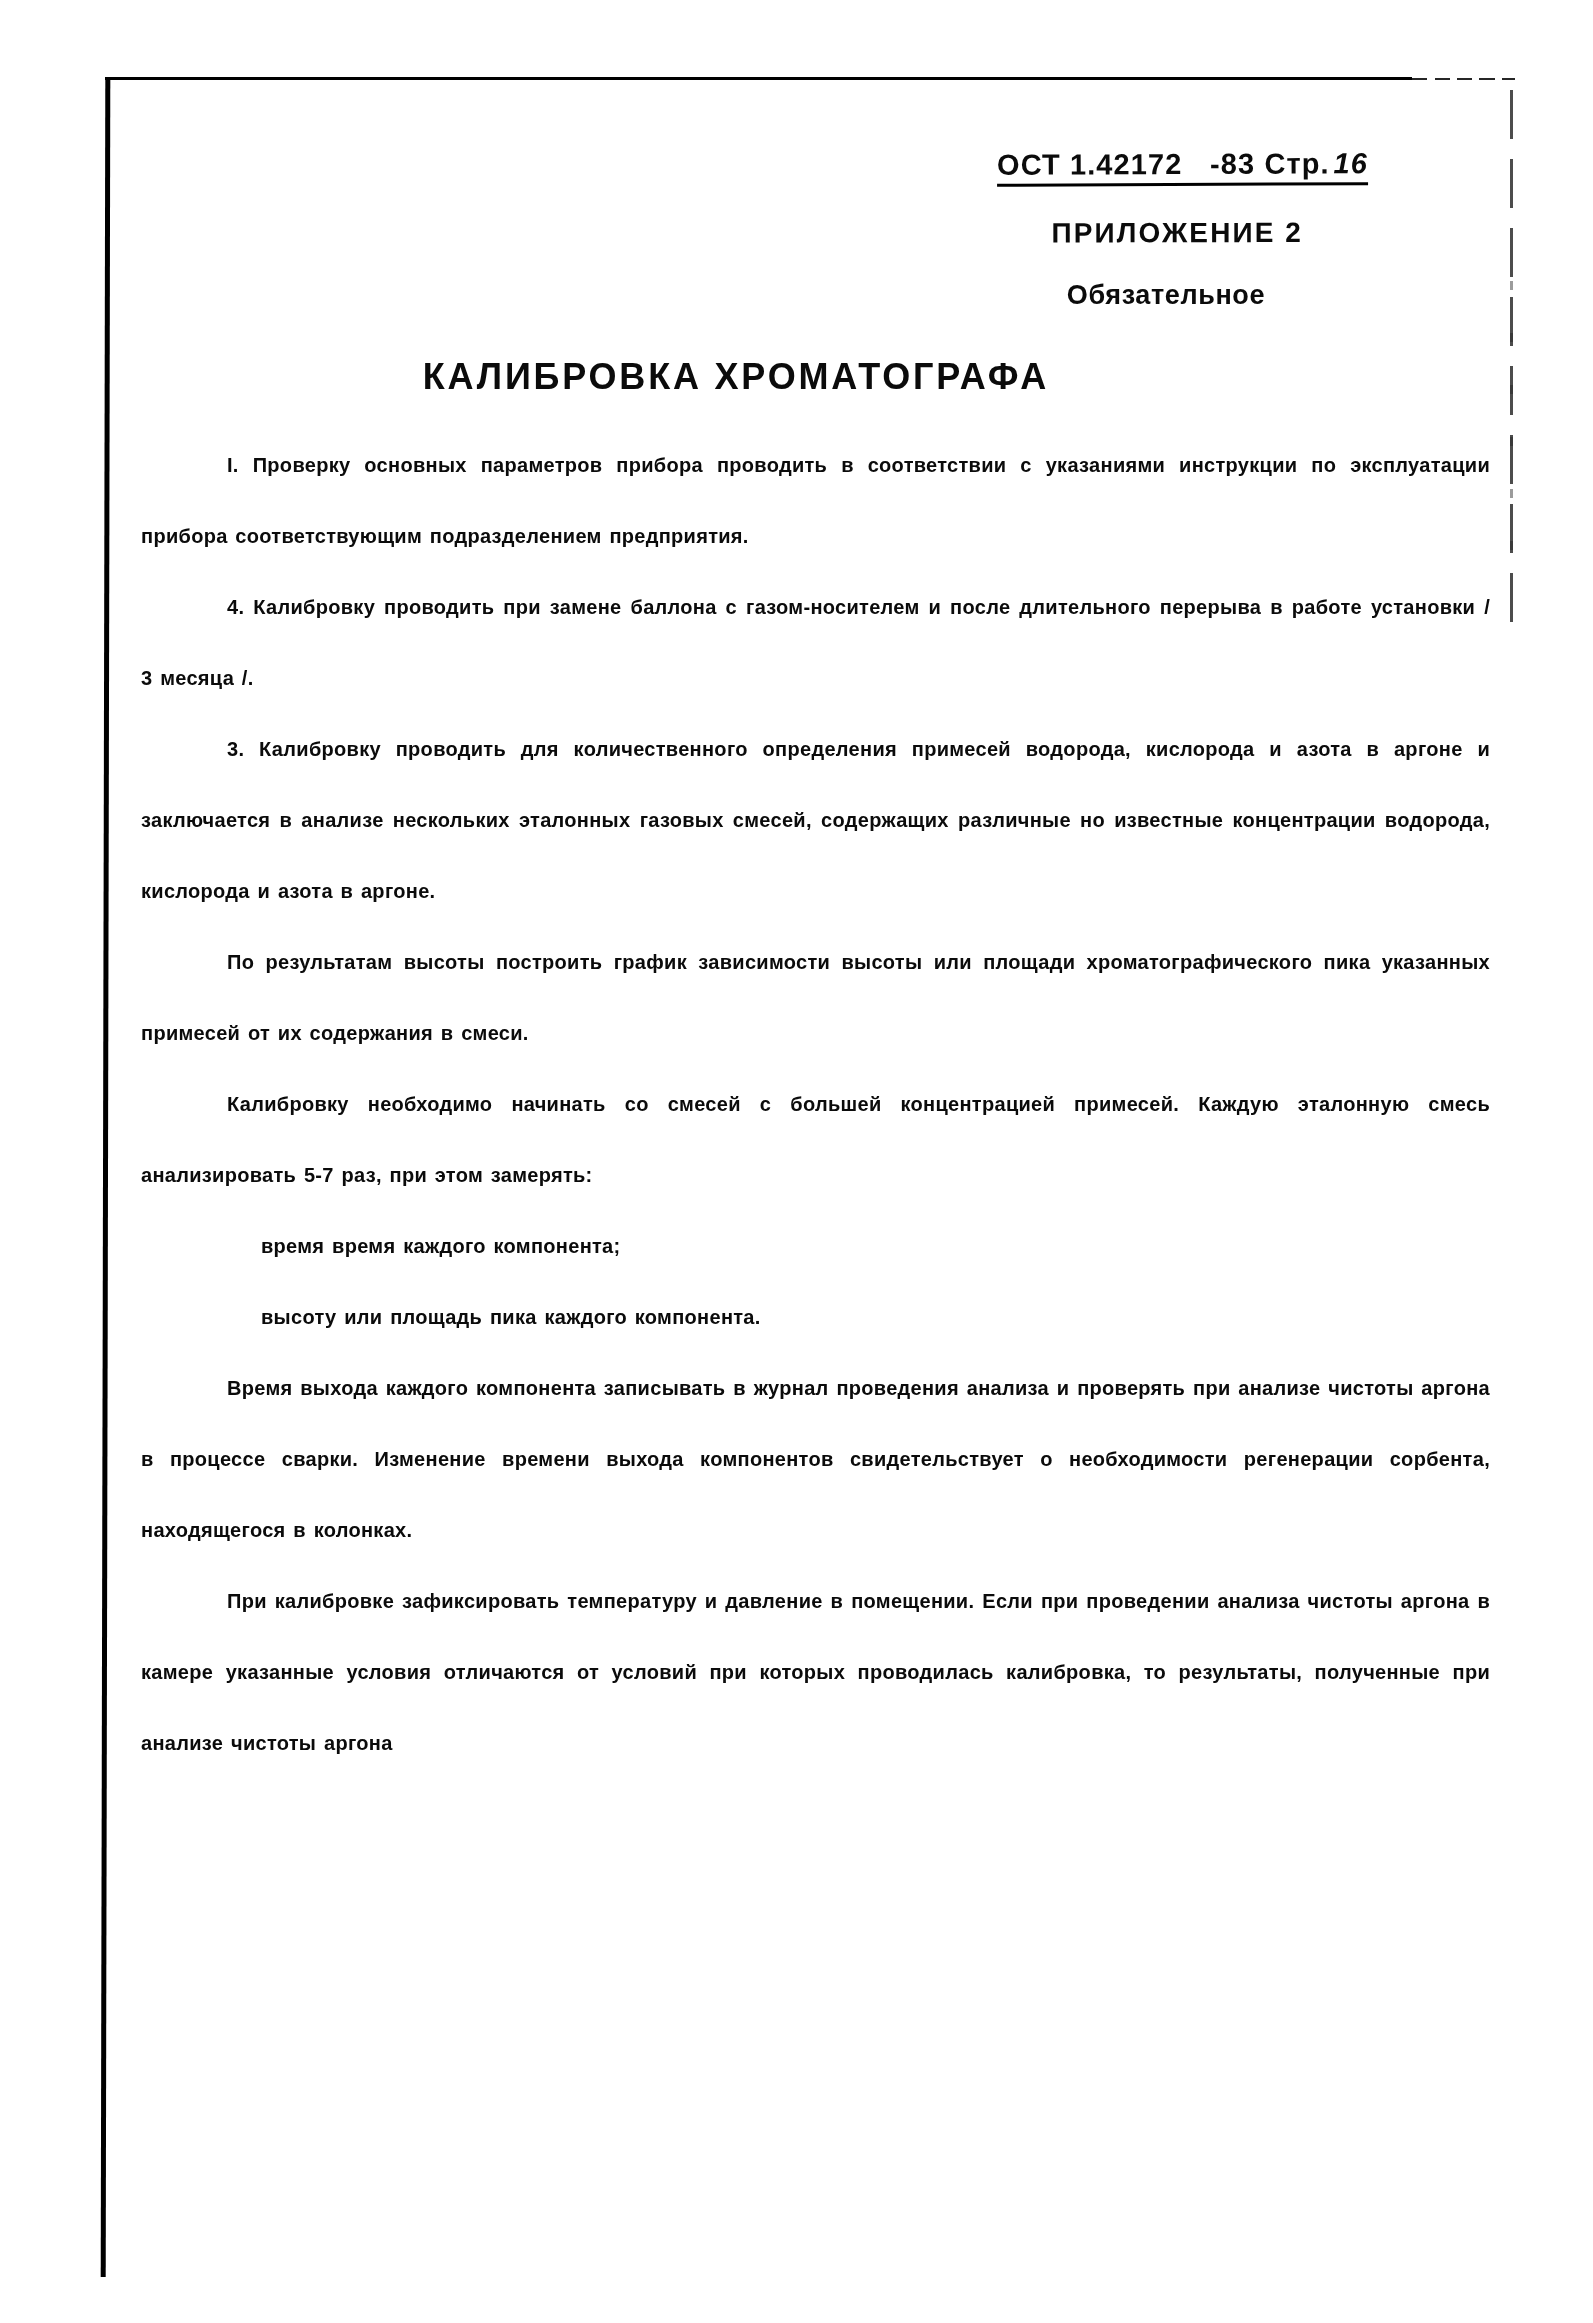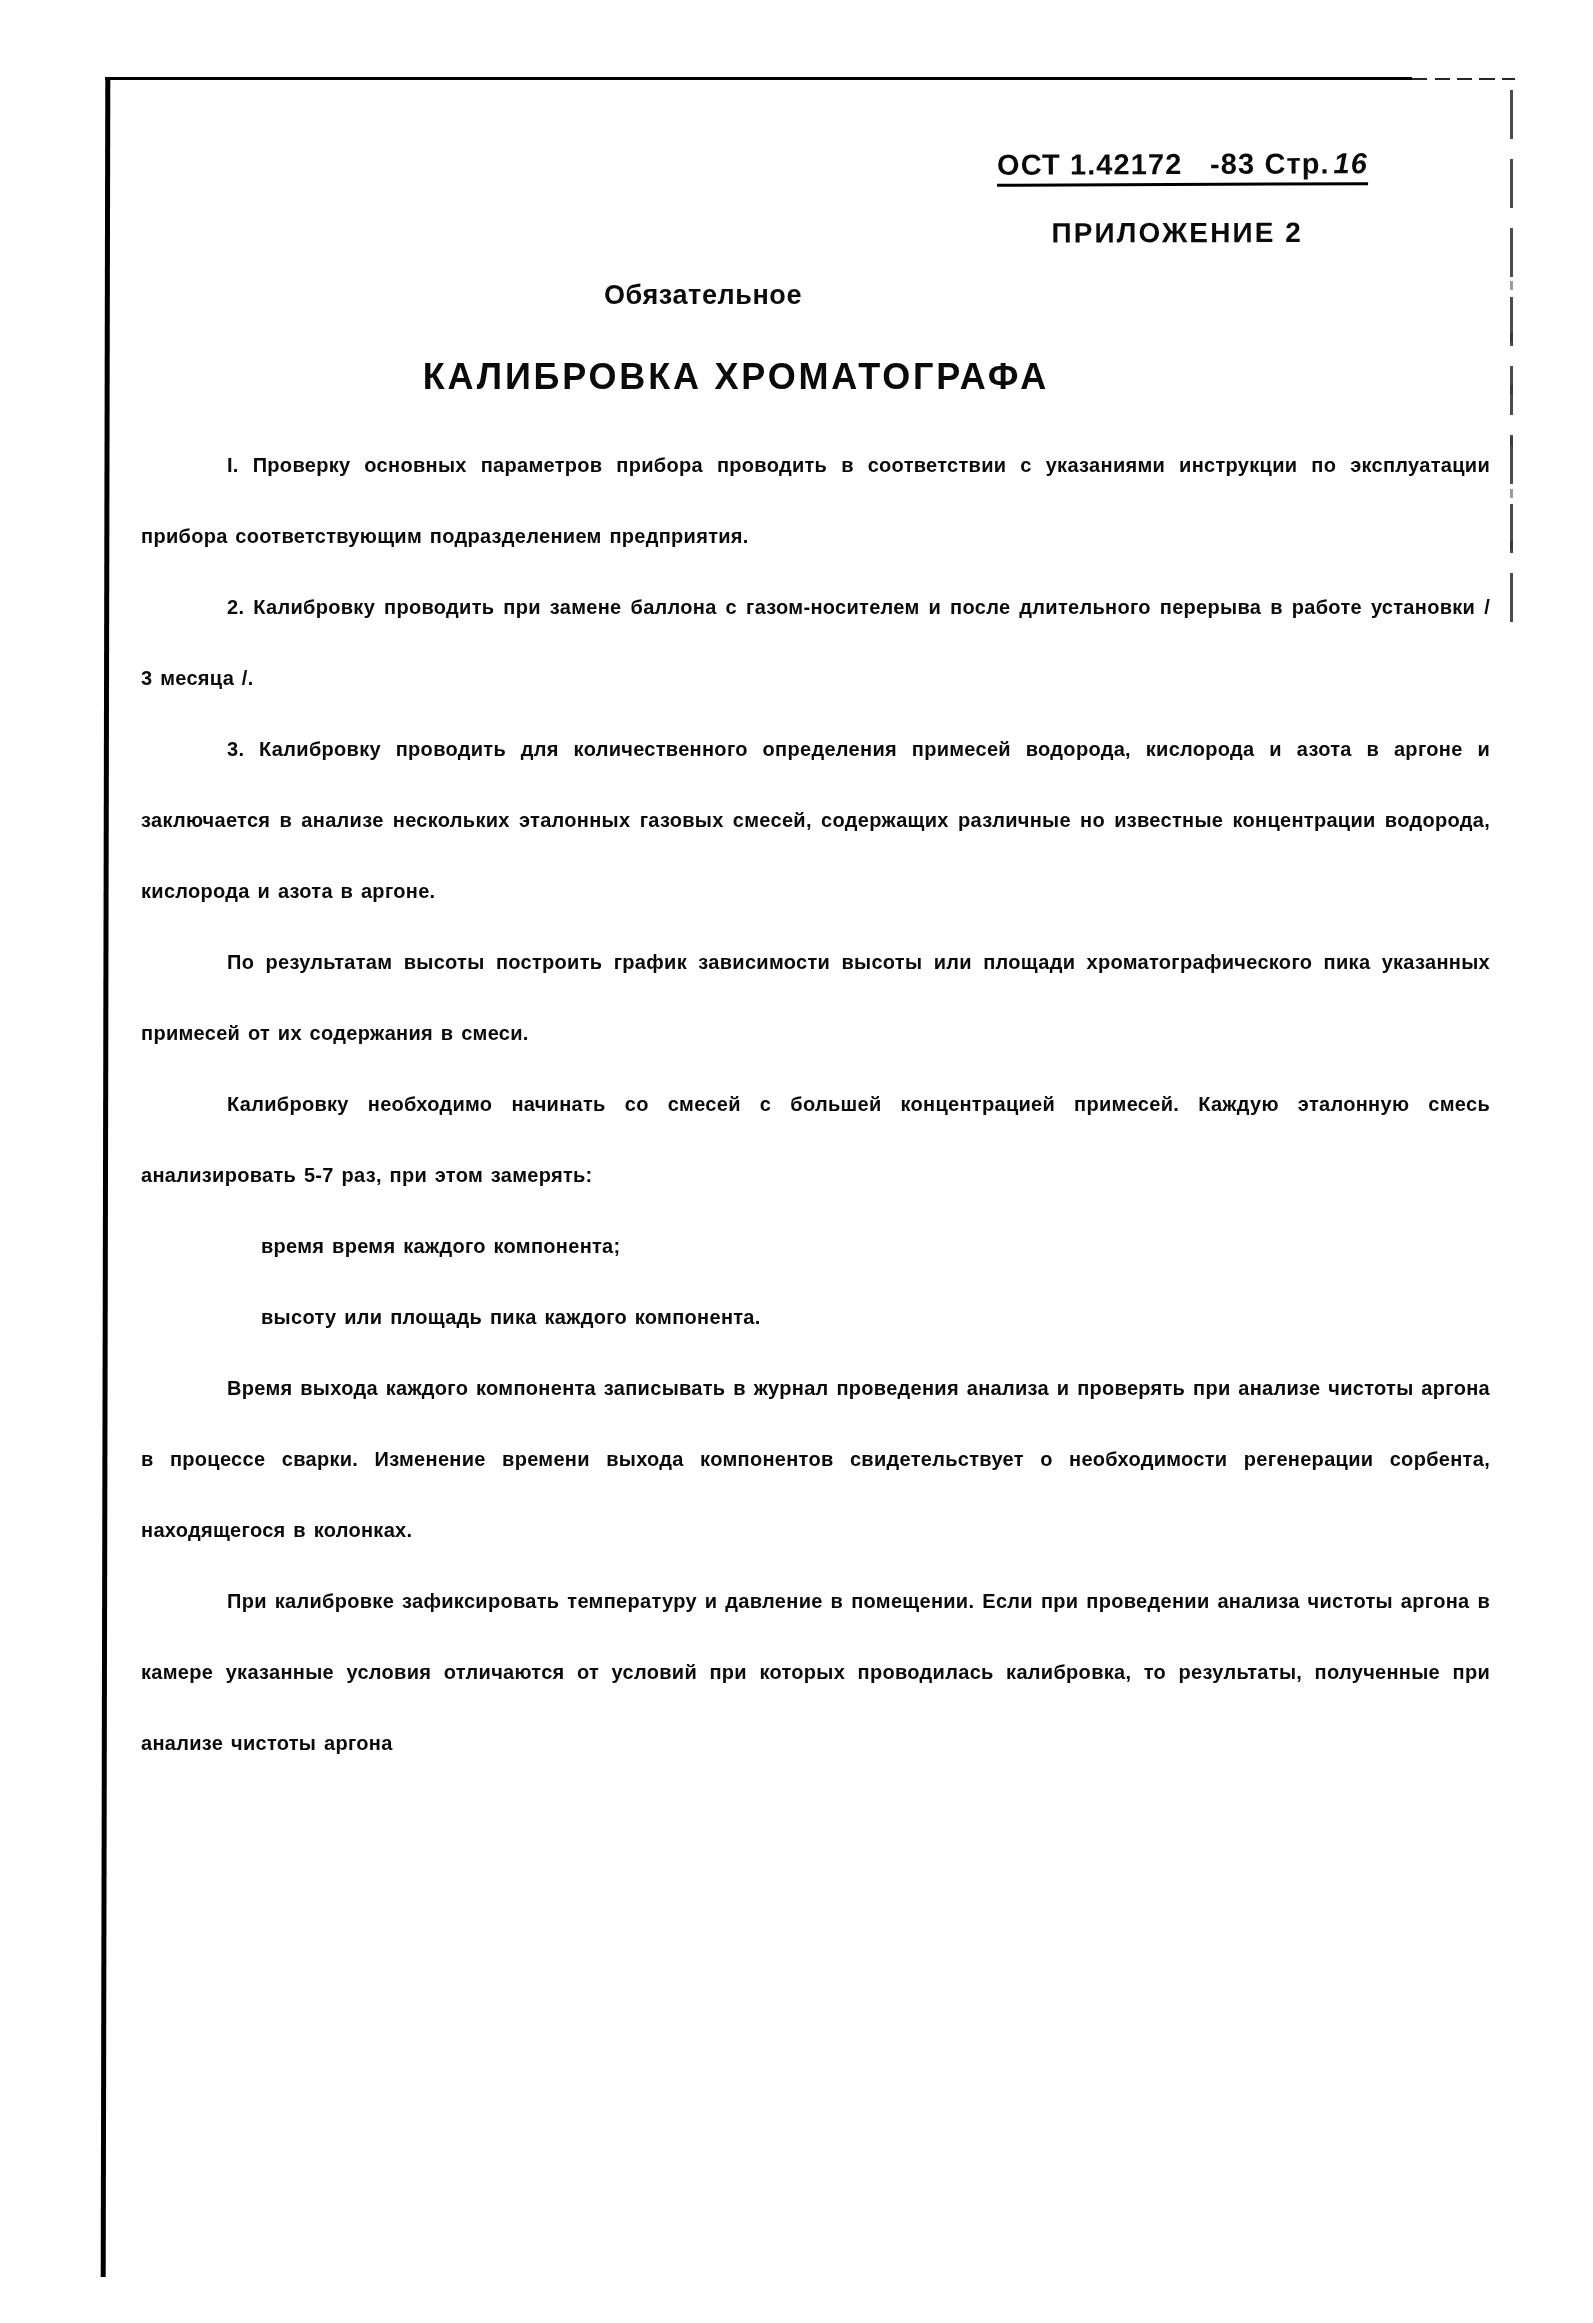--- a/index.html
+++ b/index.html
@@ -104,21 +104,21 @@
   .annex-line {
     text-align: right;
     padding-right: 187px;
     font-size: 28px;
     letter-spacing: 2.1px;
     font-weight: 700;
     margin-top: 32px;
     transform: rotate(-0.12deg);
   }
   .mandatory-line {
-    text-align: center;
+    text-align: right;
     padding-right: 225px;
     font-size: 27px;
     letter-spacing: 0.6px;
     font-weight: 700;
     margin-top: 30px;
   }
 
   .doc-title {
     text-align: center;
     font-size: 36px;
@@ -165,21 +165,21 @@
       <span class="doc-code"><span>ОСТ 1.42172</span><span>&nbsp;&nbsp;&nbsp;</span><span>-83</span><span>&nbsp;</span><span>Стр.</span><span class="page-num">16</span></span>
     </div>
 
     <div class="annex-line">ПРИЛОЖЕНИЕ 2</div>
     <div class="mandatory-line">Обязательное</div>
 
     <div class="doc-title">КАЛИБРОВКА ХРОМАТОГРАФА</div>
 
     <div class="body-block">
       <p class="para indent">I. Проверку основных параметров прибора проводить в соответствии с указаниями инструкции по эксплуатации прибора соответствующим подразделением предприятия.</p>
-      <p class="para indent">2. Калибровку проводить при замене баллона с газом-носителем и после длительного перерыва в работе установки / 3 месяца /.</p>
+      <p class="para indent">4. Калибровку проводить при замене баллона с газом-носителем и после длительного перерыва в работе установки / 3 месяца /.</p>
       <p class="para indent">3. Калибровку проводить для количественного определения примесей водорода, кислорода и азота в аргоне и заключается в анализе нескольких эталонных газовых смесей, содержащих различные  но известные концентрации водорода, кислорода и азота в аргоне.</p>
       <p class="para indent">По результатам высоты построить график зависимости высоты или площади хроматографического пика указанных примесей от их содержания в смеси.</p>
       <p class="para indent">Калибровку необходимо начинать со смесей с большей концентрацией примесей. Каждую эталонную смесь анализировать 5-7 раз, при этом замерять:</p>
       <p class="para sub-item">время время каждого компонента;</p>
       <p class="para sub-item">высоту или площадь пика каждого компонента.</p>
       <p class="para indent">Время выхода каждого компонента записывать в журнал проведения анализа и проверять при анализе чистоты аргона в процессе сварки. Изменение времени выхода компонентов свидетельствует о необходимости регенерации сорбента, находящегося в колонках.</p>
       <p class="para indent">При калибровке зафиксировать температуру и давление в помещении. Если при проведении анализа чистоты аргона в камере указанные условия отличаются от условий при которых проводилась калибровка, то результаты, полученные при анализе чистоты аргона</p>
     </div>
 
   </div>

